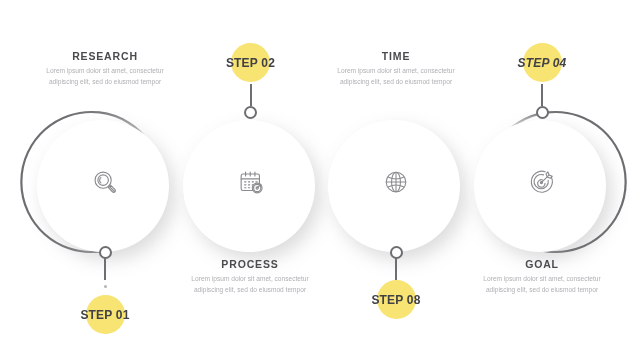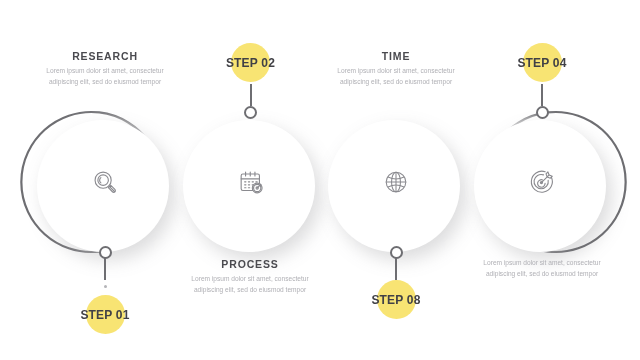--- a/index.html
+++ b/index.html
@@ -243,21 +243,22 @@
         <circle cx="15.4" cy="16.6" r="1.15"></circle>
         <path d="M 15.4 16.6 l 8.0 -8.0"></path>
         <path d="M 22.3 5.3 l 1.3 3.3 3.3 1.3 -2.0 2.0 -3.3 -1.3 -1.3 -3.3 z"></path>
       </svg>
     </div>
     <div class="marker" style="left:-6.5px; top:-76.5px;"></div>
     <div class="stem" style="left:-1px; top:-98px; height:22px;"></div>
     <div class="dotlink" style="left:-1.5px; top:-106px;"></div>
   </div>
 
-  <div class="badge" style="left:522.5px; top:43px;">
+  <div class="badge" style="left:522.5px; top:43px;font-style:italic;">
     <span>STEP 04</span>
   </div>
 
   <div class="txt" style="left:483px; top:258px;">
+    <div class="head">GOAL</div>
     <div class="body">Lorem ipsum dolor sit amet, consectetur adipiscing elit, sed do eiusmod tempor</div>
   </div>
 
 </div>
 
 </body></html>

